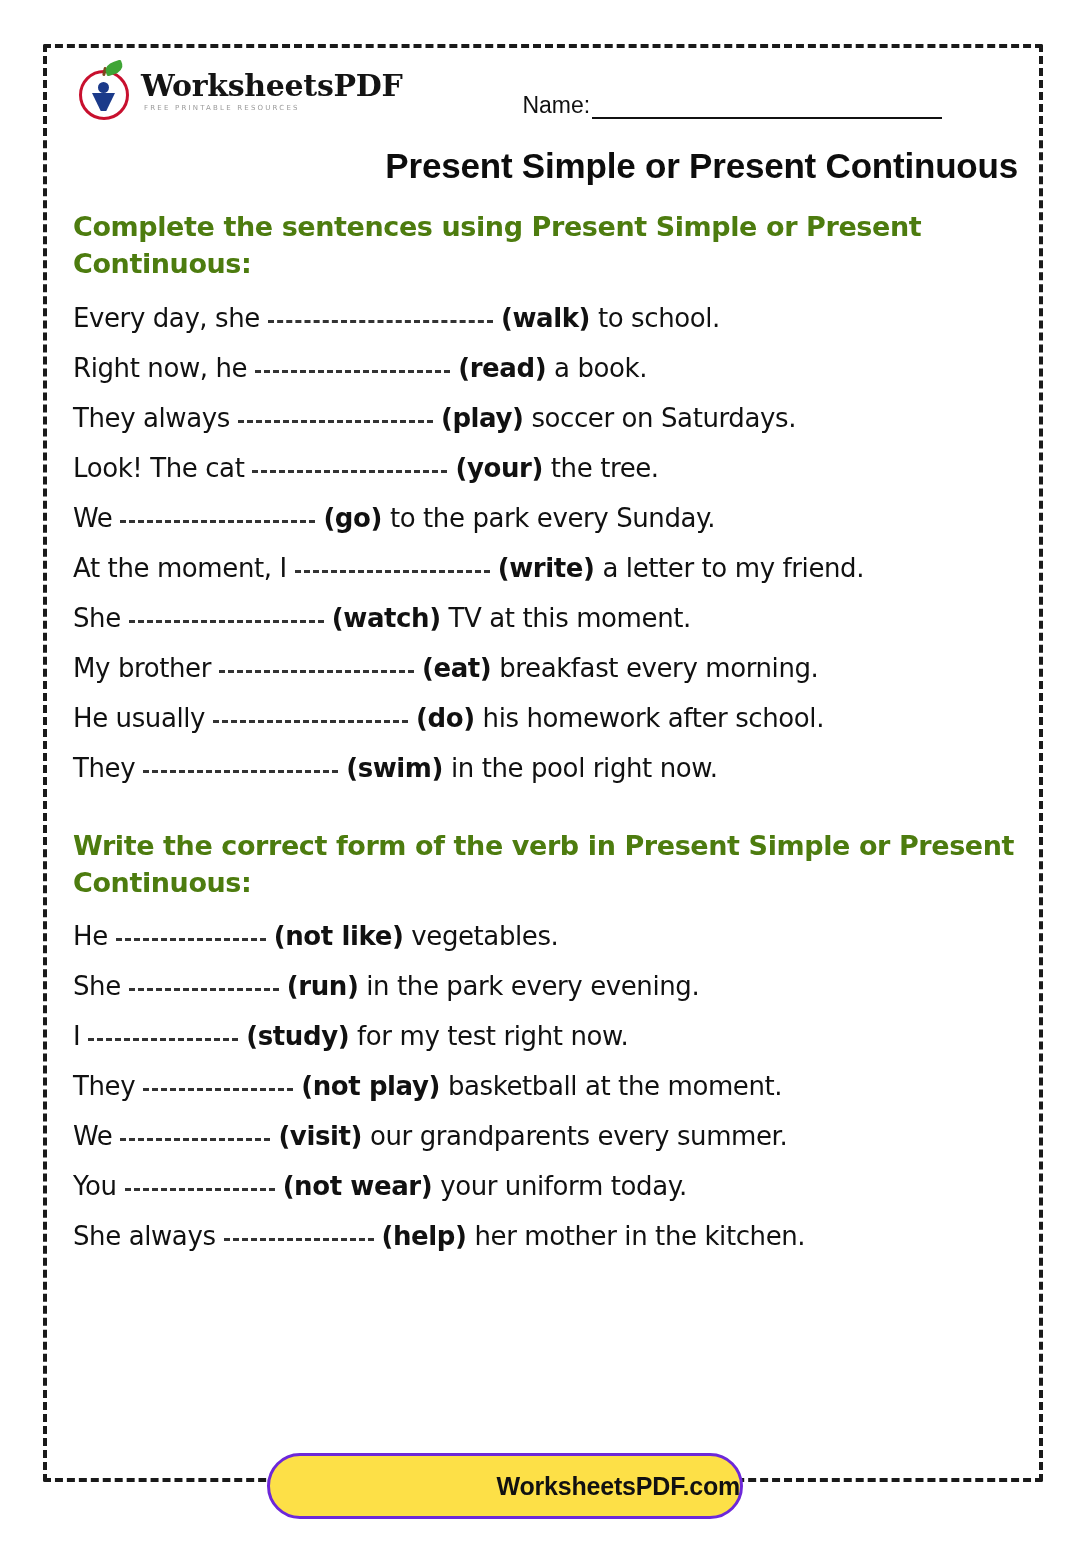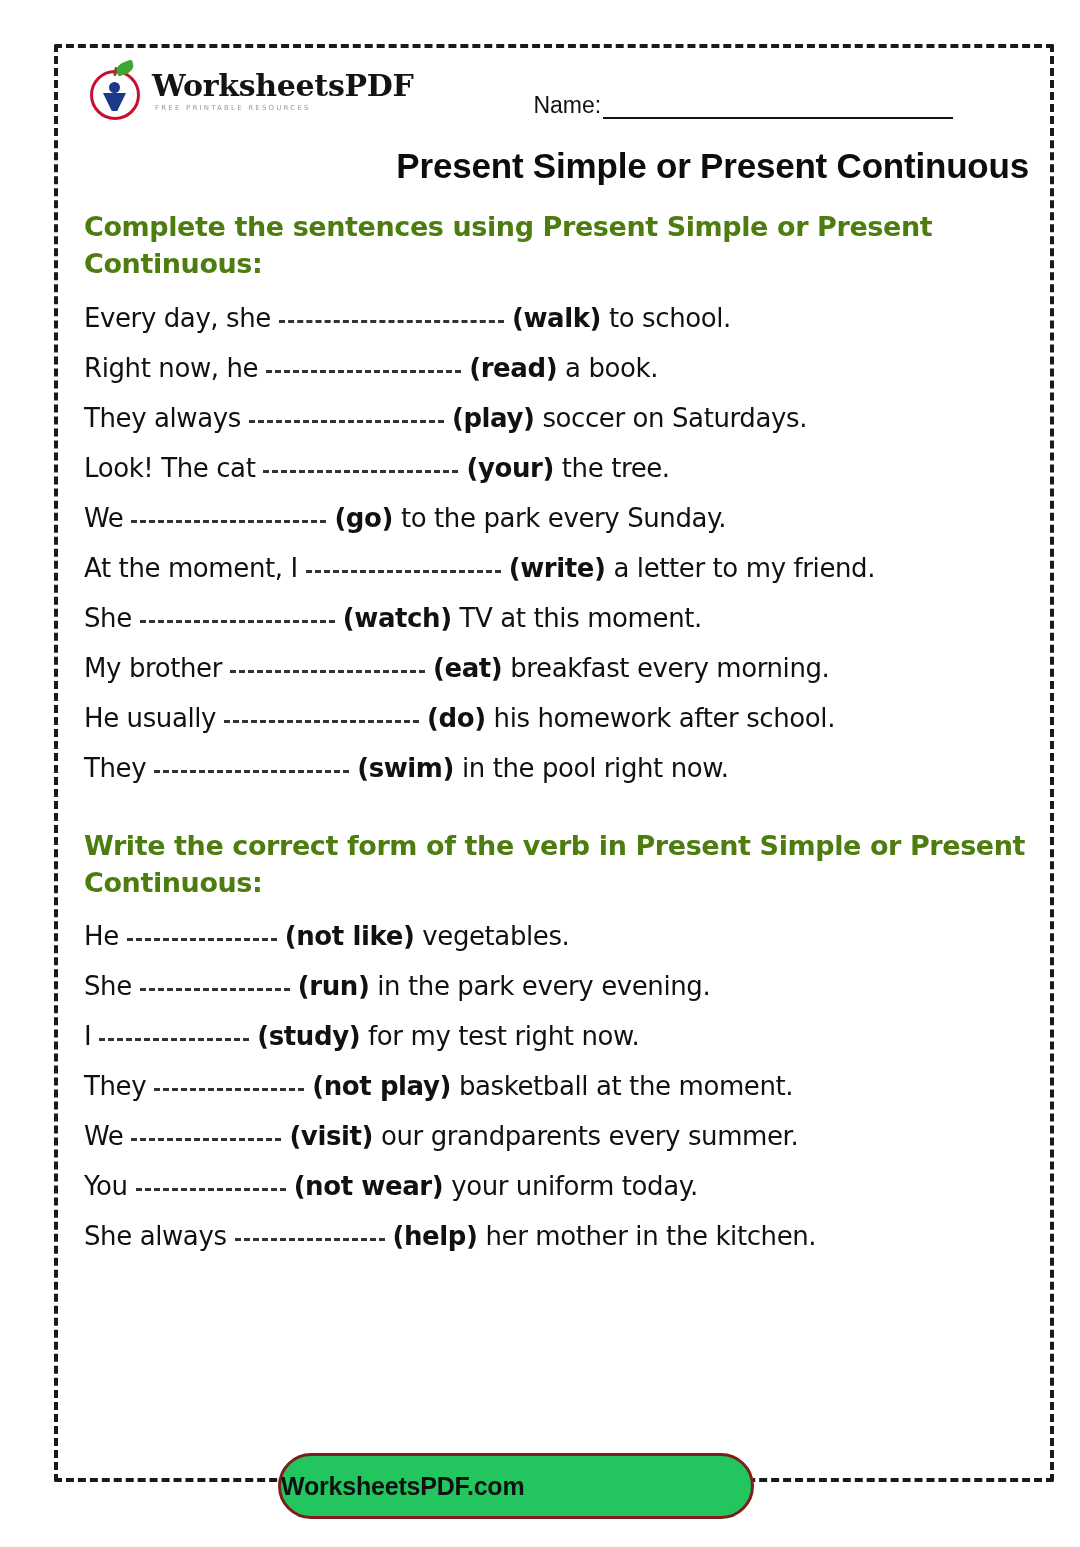--- a/index.html
+++ b/index.html
@@ -10,21 +10,21 @@
   body {
     width: 1080px;
     height: 1547px;
     font-family: "DejaVu Sans", sans-serif;
     color: #111111;
     position: relative;
     overflow: hidden;
   }
   .page {
     position: absolute;
-    left: 12px; top: 0;
+    left: 1px; top: 0;
     width: 1008px;
     height: 1547px;
     background: #ffffff;
   }
   .dashed-border {
     position: absolute;
     left: 42px;
     top: 44px;
     width: 1000px;
     height: 1438px;
@@ -178,26 +178,26 @@
   .b-short { width: 150px; }
   .section-gap { height: 34px; }
   
   .footer {
     position: absolute;
     left: 50%;
     transform: translateX(-50%);
     bottom: 28px;
     width: 470px;
     height: 60px;
-    border: 3px solid #7f1d1d;
+    border: 3px solid #6d28d9;
     border-radius: 34px;
-    background: #22c55e;
+    background: #fde047;
     display: flex;
     align-items: center;
-    justify-content: flex-start;
+    justify-content: flex-end;
   }
   .footer-text {
     font-family: "Liberation Sans", sans-serif;
     font-weight: 700;
     font-size: 25px;
     color: #111;
     letter-spacing: -0.2px;
   }
 </style>
 </head>

